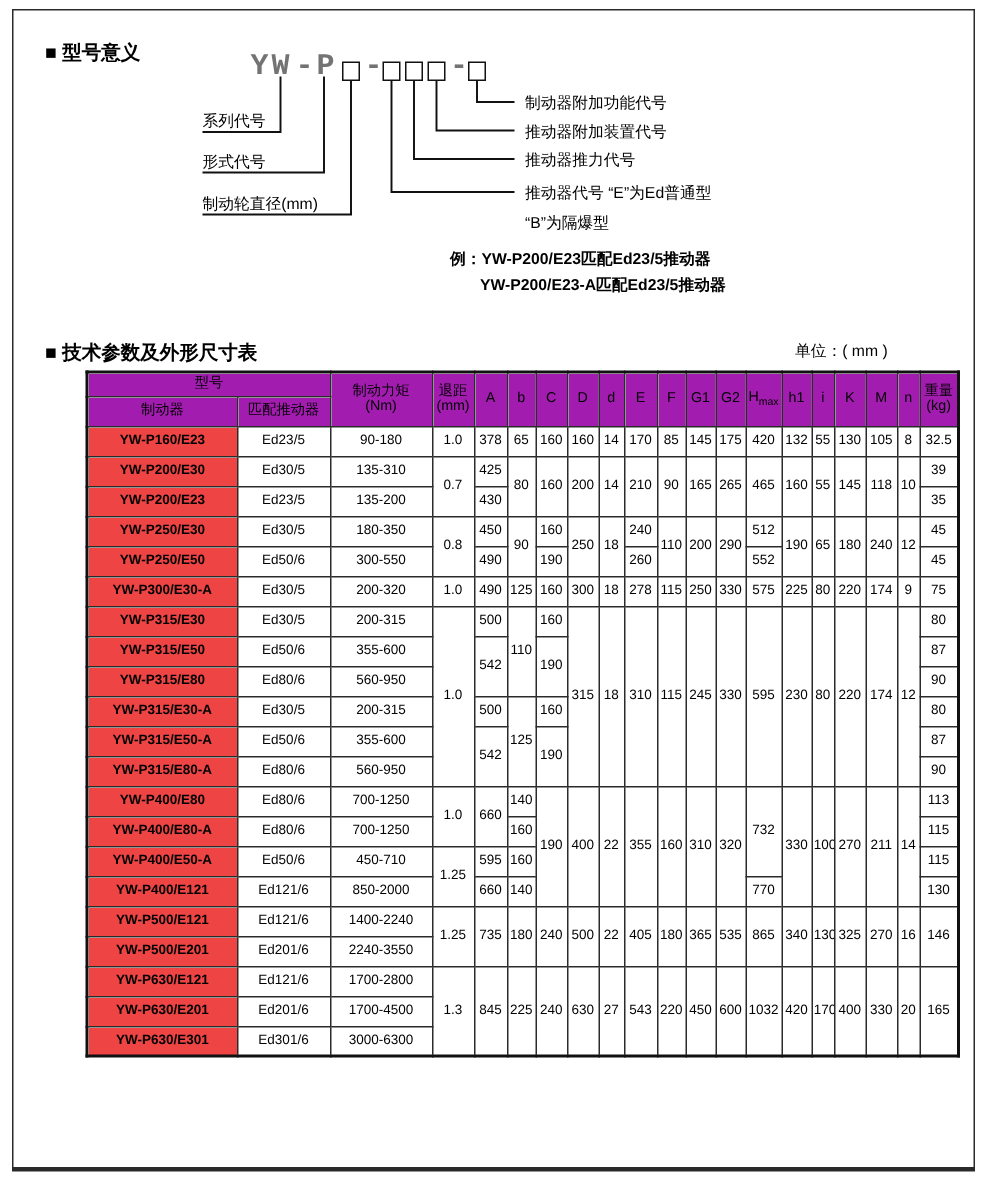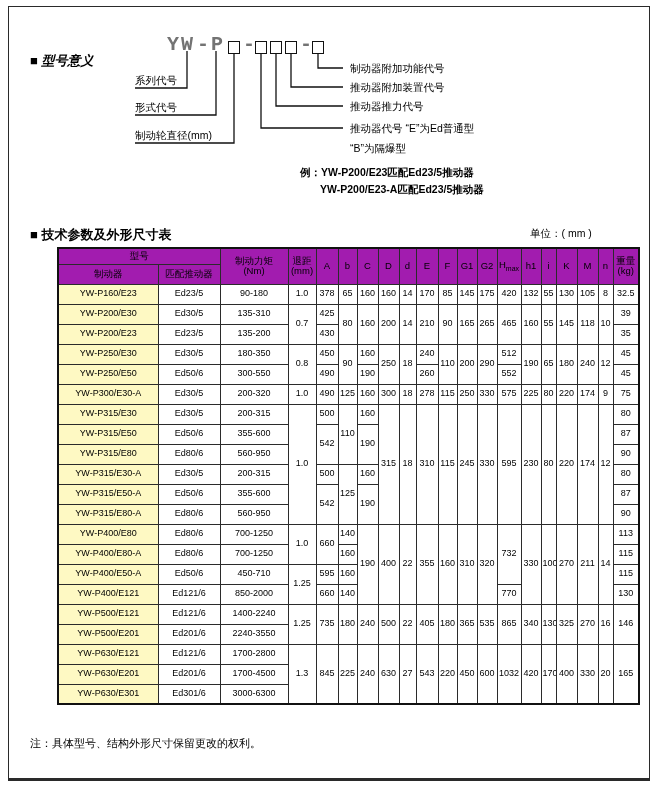--- a/index.html
+++ b/index.html
@@ -6,21 +6,21 @@
   body{
     width:663px;height:789px;background:#ffffff;
     font-family:"Liberation Sans", sans-serif;color:#111;
   }
   .page{position:relative;width:663px;height:789px;overflow:hidden;background:#fff;}
   .frame{
     position:absolute;left:8px;top:6px;width:642px;height:775px;
     border:1.5px solid #2a2a2a;border-bottom-width:3px;box-sizing:border-box;
   }
   .sec-title{position:absolute;font-size:13px;font-weight:bold;color:#000;white-space:nowrap;}
-  #sec1{left:30px;top:52px;font-style:italic;}
+  #sec1{left:30px;top:26px;}
   #sec2{left:30px;top:226px;text-align:right;}
   .unit{position:absolute;left:530px;top:227px;font-size:10.5px;color:#000;white-space:nowrap;}
   .note{position:absolute;left:30px;top:736px;font-size:11px;color:#000;white-space:nowrap;}
 
   
   .code-char{
     position:absolute;top:33px;font-family:"Liberation Mono", monospace;
     font-weight:bold;font-size:20px;color:#737373;letter-spacing:2px;white-space:nowrap;
   }
   .mbox{
@@ -41,21 +41,21 @@
     border:1px solid #2b2b2b;text-align:center;vertical-align:middle;
     padding:0 1px;overflow:hidden;box-sizing:border-box;
   }
   th{
     background:#a21caf;font-weight:normal;font-size:9.5px;
     white-space:pre-line;line-height:1.1;
   }
   thead tr:first-child th{height:16px;}
   thead tr:last-child th{height:20px;margin-top:16px;}
   td{height:20px;line-height:1.05;background:#fff;}
-  tbody td:first-child{background:#fef9c3;}
+  tbody td:first-child{background:#ef4444;font-weight:bold;}
   sub{font-size:7px;}
 </style>
 </head>
 <body>
 
 <div class="page">
   <div class="frame"></div>
 
   <div class="sec-title" id="sec1">■ 型号意义</div>
 
@@ -422,14 +422,13 @@
           </tr>
           <tr>
             <td>YW-P630/E301</td>
             <td>Ed301/6</td>
             <td>3000-6300</td>
           </tr>
         </tbody>
     </table>
   </div>
 
-  <div class="note">注：具体型号、结构外形尺寸保留更改的权利。</div>
 </div>
 
 </body></html>

